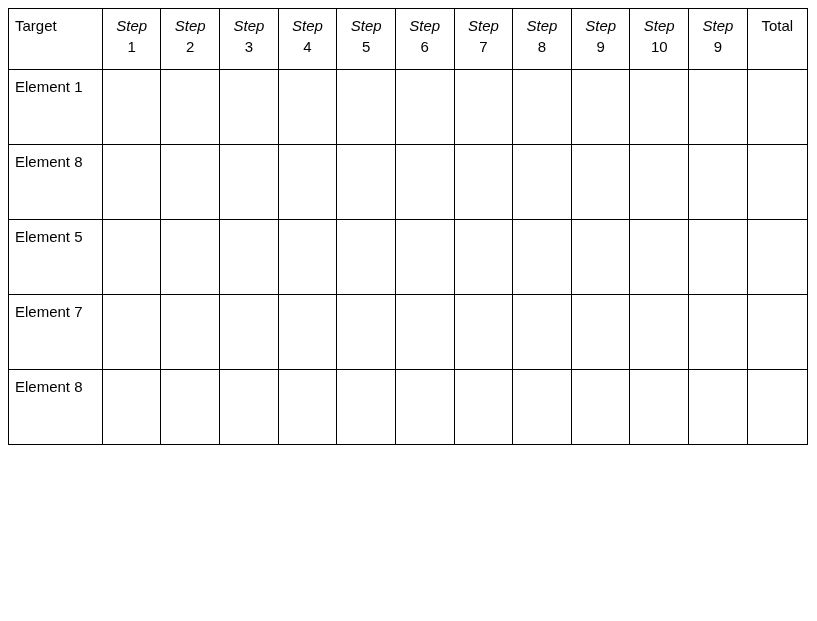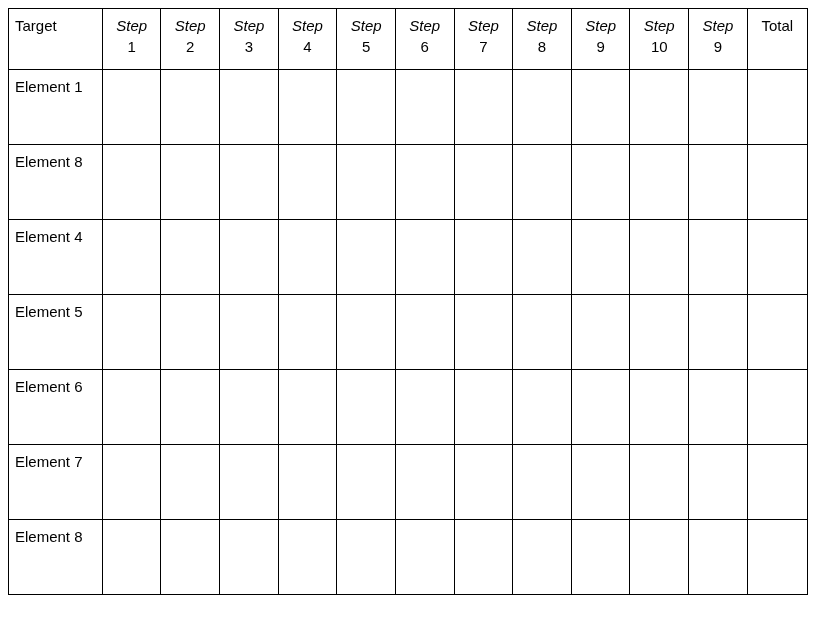--- a/index.html
+++ b/index.html
@@ -125,51 +125,21 @@
         <td></td>
         <td></td>
         <td></td>
         <td></td>
         <td></td>
         <td></td>
         <td></td>
         <td></td>
     </tr>
     <tr>
-      <td class="rowlabel">Element 4</td>
-      <td></td>
-        <td></td>
-        <td></td>
-        <td></td>
-        <td></td>
-        <td></td>
-        <td></td>
-        <td></td>
-        <td></td>
-        <td></td>
-        <td></td>
-        <td></td>
-    </tr>
-    <tr>
       <td class="rowlabel">Element 5</td>
-      <td></td>
-        <td></td>
-        <td></td>
-        <td></td>
-        <td></td>
-        <td></td>
-        <td></td>
-        <td></td>
-        <td></td>
-        <td></td>
-        <td></td>
-        <td></td>
-    </tr>
-    <tr>
-      <td class="rowlabel">Element 6</td>
       <td></td>
         <td></td>
         <td></td>
         <td></td>
         <td></td>
         <td></td>
         <td></td>
         <td></td>
         <td></td>
         <td></td>

